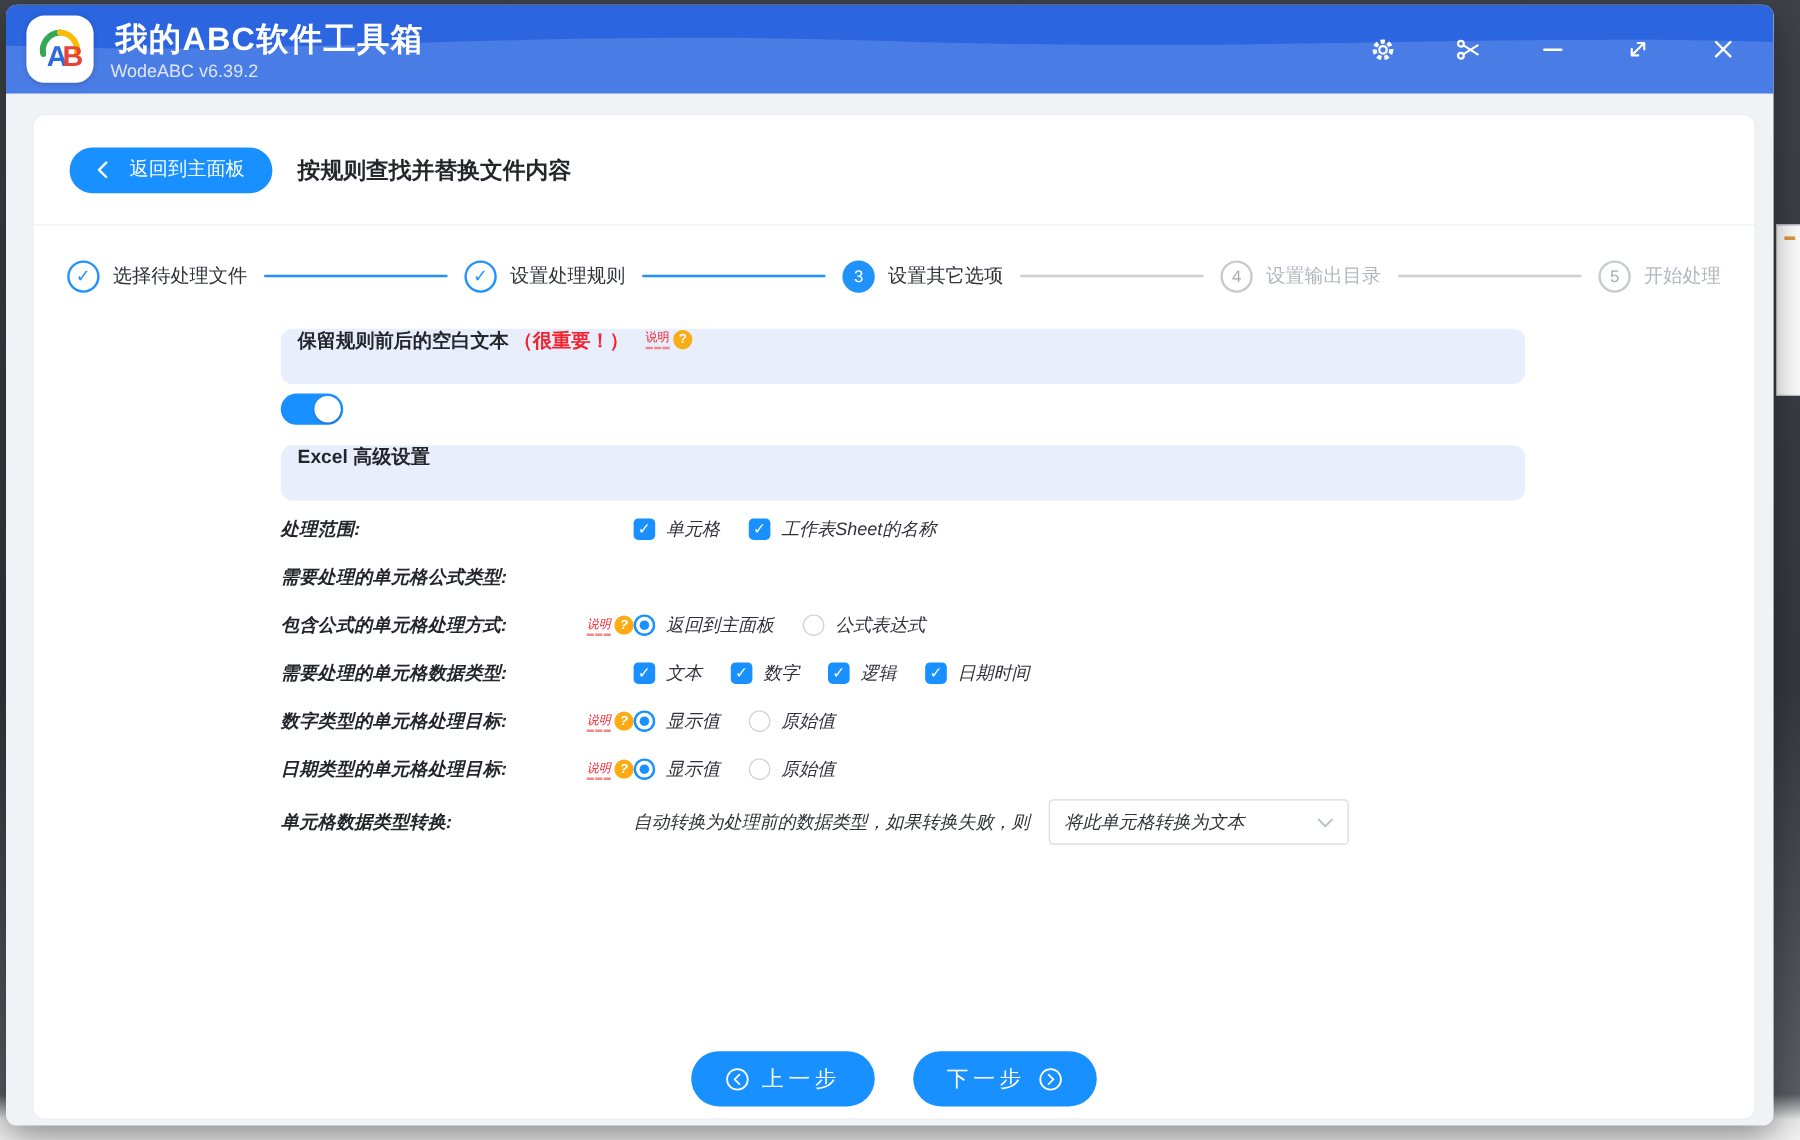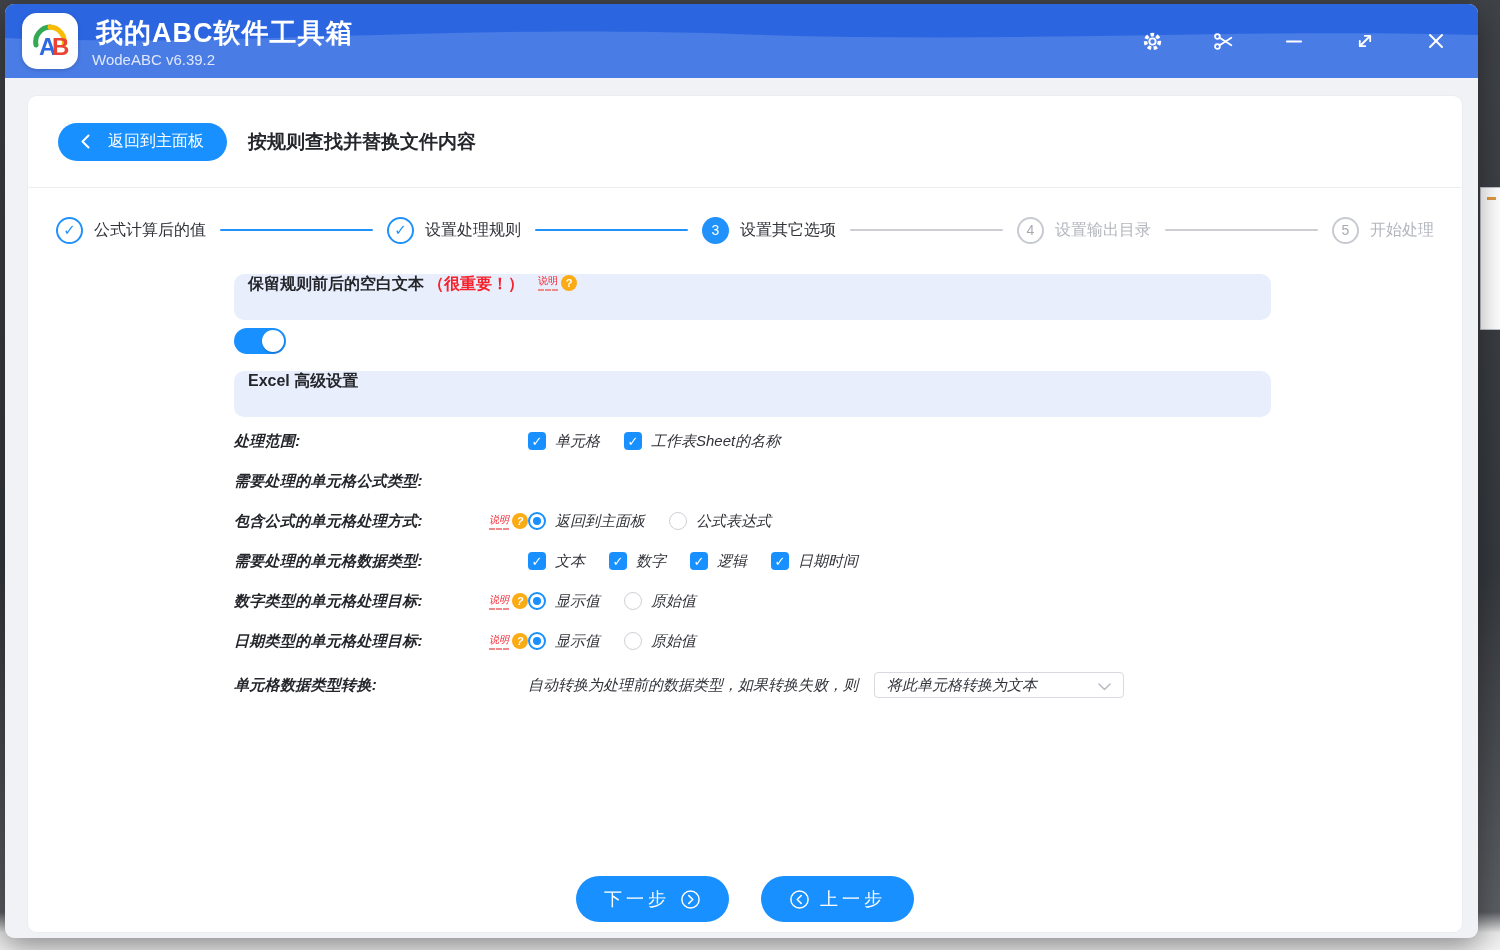--- a/index.html
+++ b/index.html
@@ -65,21 +65,21 @@
   .row-label{width:294px;flex:none;display:flex;align-items:center;justify-content:space-between;}
   .row-label .lbl{font-size:15px;font-weight:700;color:#24262b;letter-spacing:.3px;}
   .row-controls{display:flex;align-items:center;gap:24px;flex-wrap:nowrap;}
   .opt{display:flex;align-items:center;gap:9px;font-size:15px;color:#303238;cursor:pointer;white-space:nowrap;}
   .cb{width:18px;height:18px;border-radius:4px;background:#1890ff;color:#fff;font-size:13px;font-weight:700;display:flex;align-items:center;justify-content:center;flex:none;}
   .radio{width:18px;height:18px;border-radius:50%;background:#fff;position:relative;flex:none;}
   .radio.on{border:2px solid #1890ff;}
   .radio.on::after{content:"";position:absolute;top:3px;left:3px;width:8px;height:8px;border-radius:50%;background:#1890ff;}
   .radio.off{border:1.5px solid #cdd0d6;}
   .inline-text{font-size:15px;color:#303238;white-space:nowrap;}
-  .dropdown{width:250px;height:26px;border:1px solid #d7dade;border-radius:4px;background:#fff;display:flex;align-items:center;justify-content:space-between;padding:0 12px;font-size:15px;color:#303238;cursor:pointer;margin-left:-8px;flex:none;}
+  .dropdown{width:250px;height:38px;border:1px solid #d7dade;border-radius:4px;background:#fff;display:flex;align-items:center;justify-content:space-between;padding:0 12px;font-size:15px;color:#303238;cursor:pointer;margin-left:-8px;flex:none;}
 
   
   .footer{position:absolute;left:0;right:0;bottom:10px;display:flex;justify-content:center;gap:32px;}
   .nav-btn{height:46px;border-radius:23px;background:#1890ff;color:#fff;font-size:18px;letter-spacing:4px;display:flex;align-items:center;gap:10px;padding:0 28px;border:none;cursor:pointer;font-family:inherit;}
   .nav-icon{display:flex;align-items:center;}
 </style>
 </head>
 <body>
 
 <div class="desktop-popup"></div>
@@ -149,21 +149,21 @@
             <polyline points="7.5,1.5 1.5,7.5 7.5,13.5"></polyline>
           </svg>
         <span>返回到主面板</span>
       </div>
       <div class="page-title">按规则查找并替换文件内容</div>
     </div>
 
     <div class="steps" id="steps">
         <div class="step done">
           <div class="step-circle">✓</div>
-          <div class="step-label">公式计算后的值</div>
+          <div class="step-label">选择待处理文件</div>
         </div>
         <div class="connector active"></div>
         <div class="step done">
           <div class="step-circle">✓</div>
           <div class="step-label">设置处理规则</div>
         </div>
         <div class="connector active"></div>
         <div class="step current">
           <div class="step-circle">3</div>
           <div class="step-label">设置其它选项</div>
@@ -313,33 +313,33 @@
                   </svg></span>
               </div>
             </div>
           </div>
         </div>
 
     </div>
 
     <div class="footer">
       <button class="nav-btn">
+        <span class="nav-icon">
+          <svg width="21" height="21" viewBox="0 0 21 21" fill="none" stroke="#fff" stroke-width="1.5">
+              <circle cx="10.5" cy="10.5" r="8.6"></circle>
+              <polyline points="12.2,6.6 8.2,10.5 12.2,14.4" stroke-linecap="round" stroke-linejoin="round"></polyline>
+            </svg>
+        </span>
+        <span>上一步</span>
+      </button>
+      <button class="nav-btn">
         <span>下一步</span>
         <span class="nav-icon">
           <svg width="21" height="21" viewBox="0 0 21 21" fill="none" stroke="#fff" stroke-width="1.5">
               <circle cx="10.5" cy="10.5" r="8.6"></circle>
               <polyline points="8.8,6.6 12.8,10.5 8.8,14.4" stroke-linecap="round" stroke-linejoin="round"></polyline>
             </svg>
         </span>
       </button>
-      <button class="nav-btn">
-        <span class="nav-icon">
-          <svg width="21" height="21" viewBox="0 0 21 21" fill="none" stroke="#fff" stroke-width="1.5">
-              <circle cx="10.5" cy="10.5" r="8.6"></circle>
-              <polyline points="12.2,6.6 8.2,10.5 12.2,14.4" stroke-linecap="round" stroke-linejoin="round"></polyline>
-            </svg>
-        </span>
-        <span>上一步</span>
-      </button>
     </div>
 
   </div>
 </div>
 
 </body></html>

